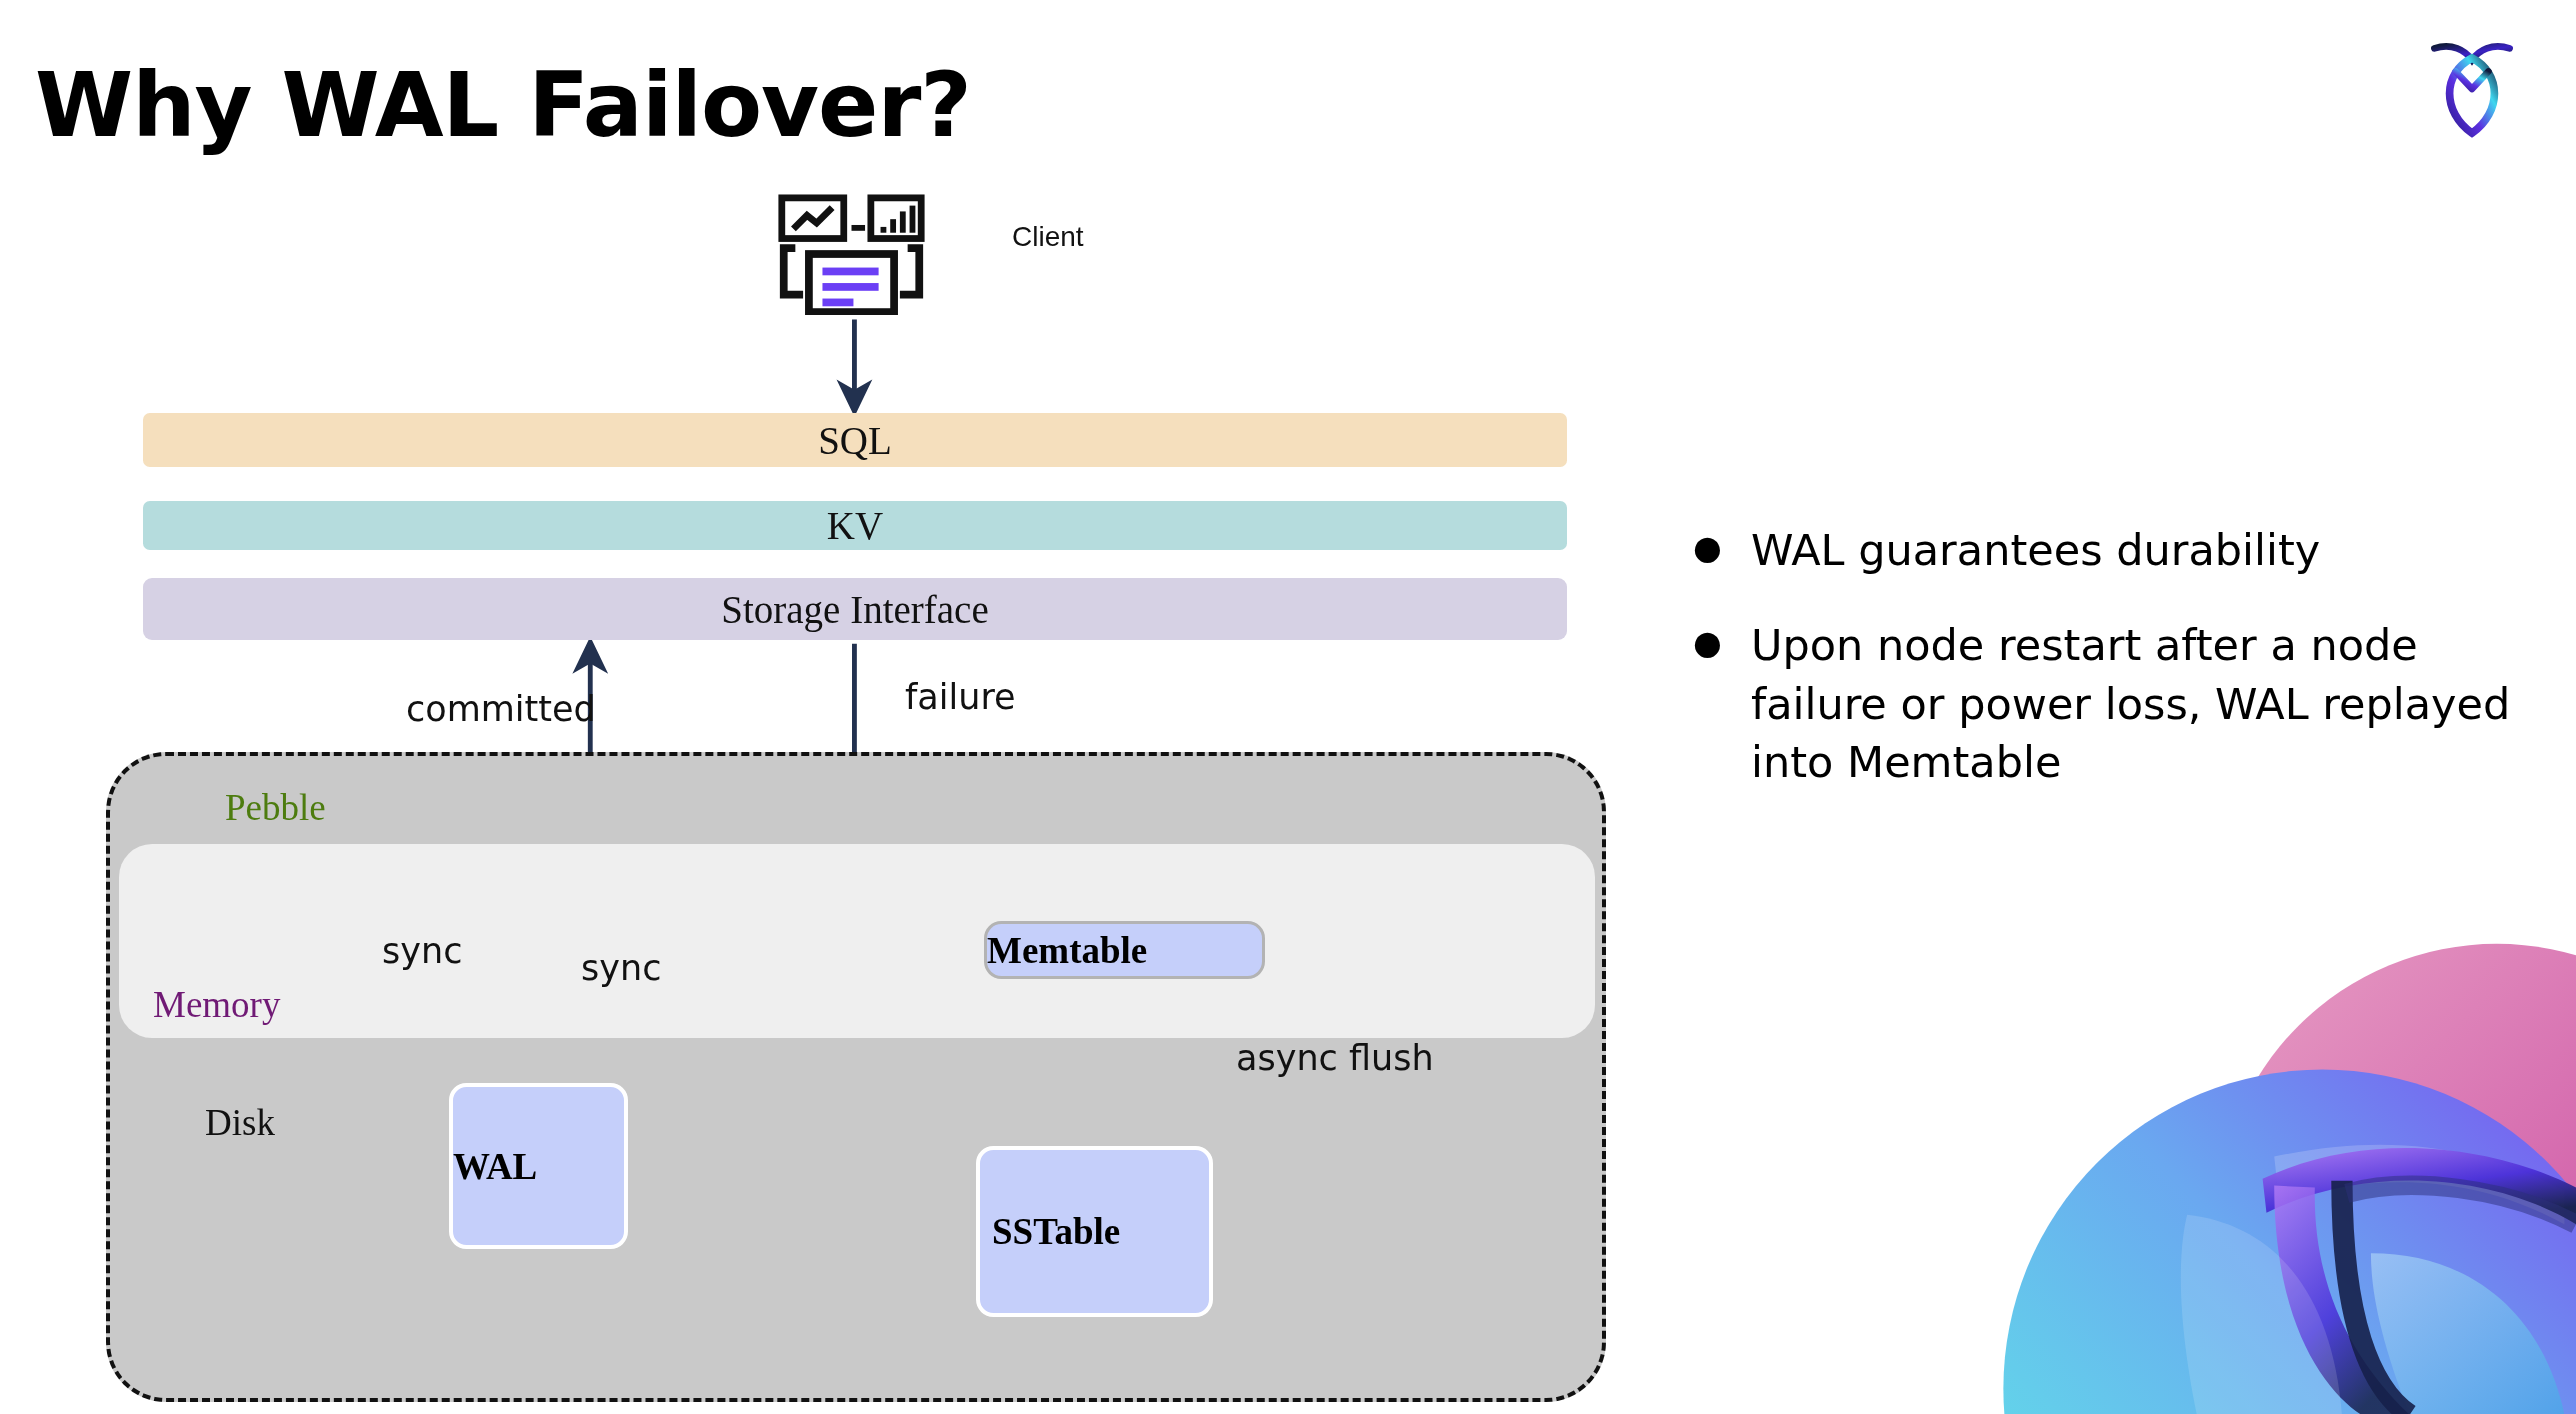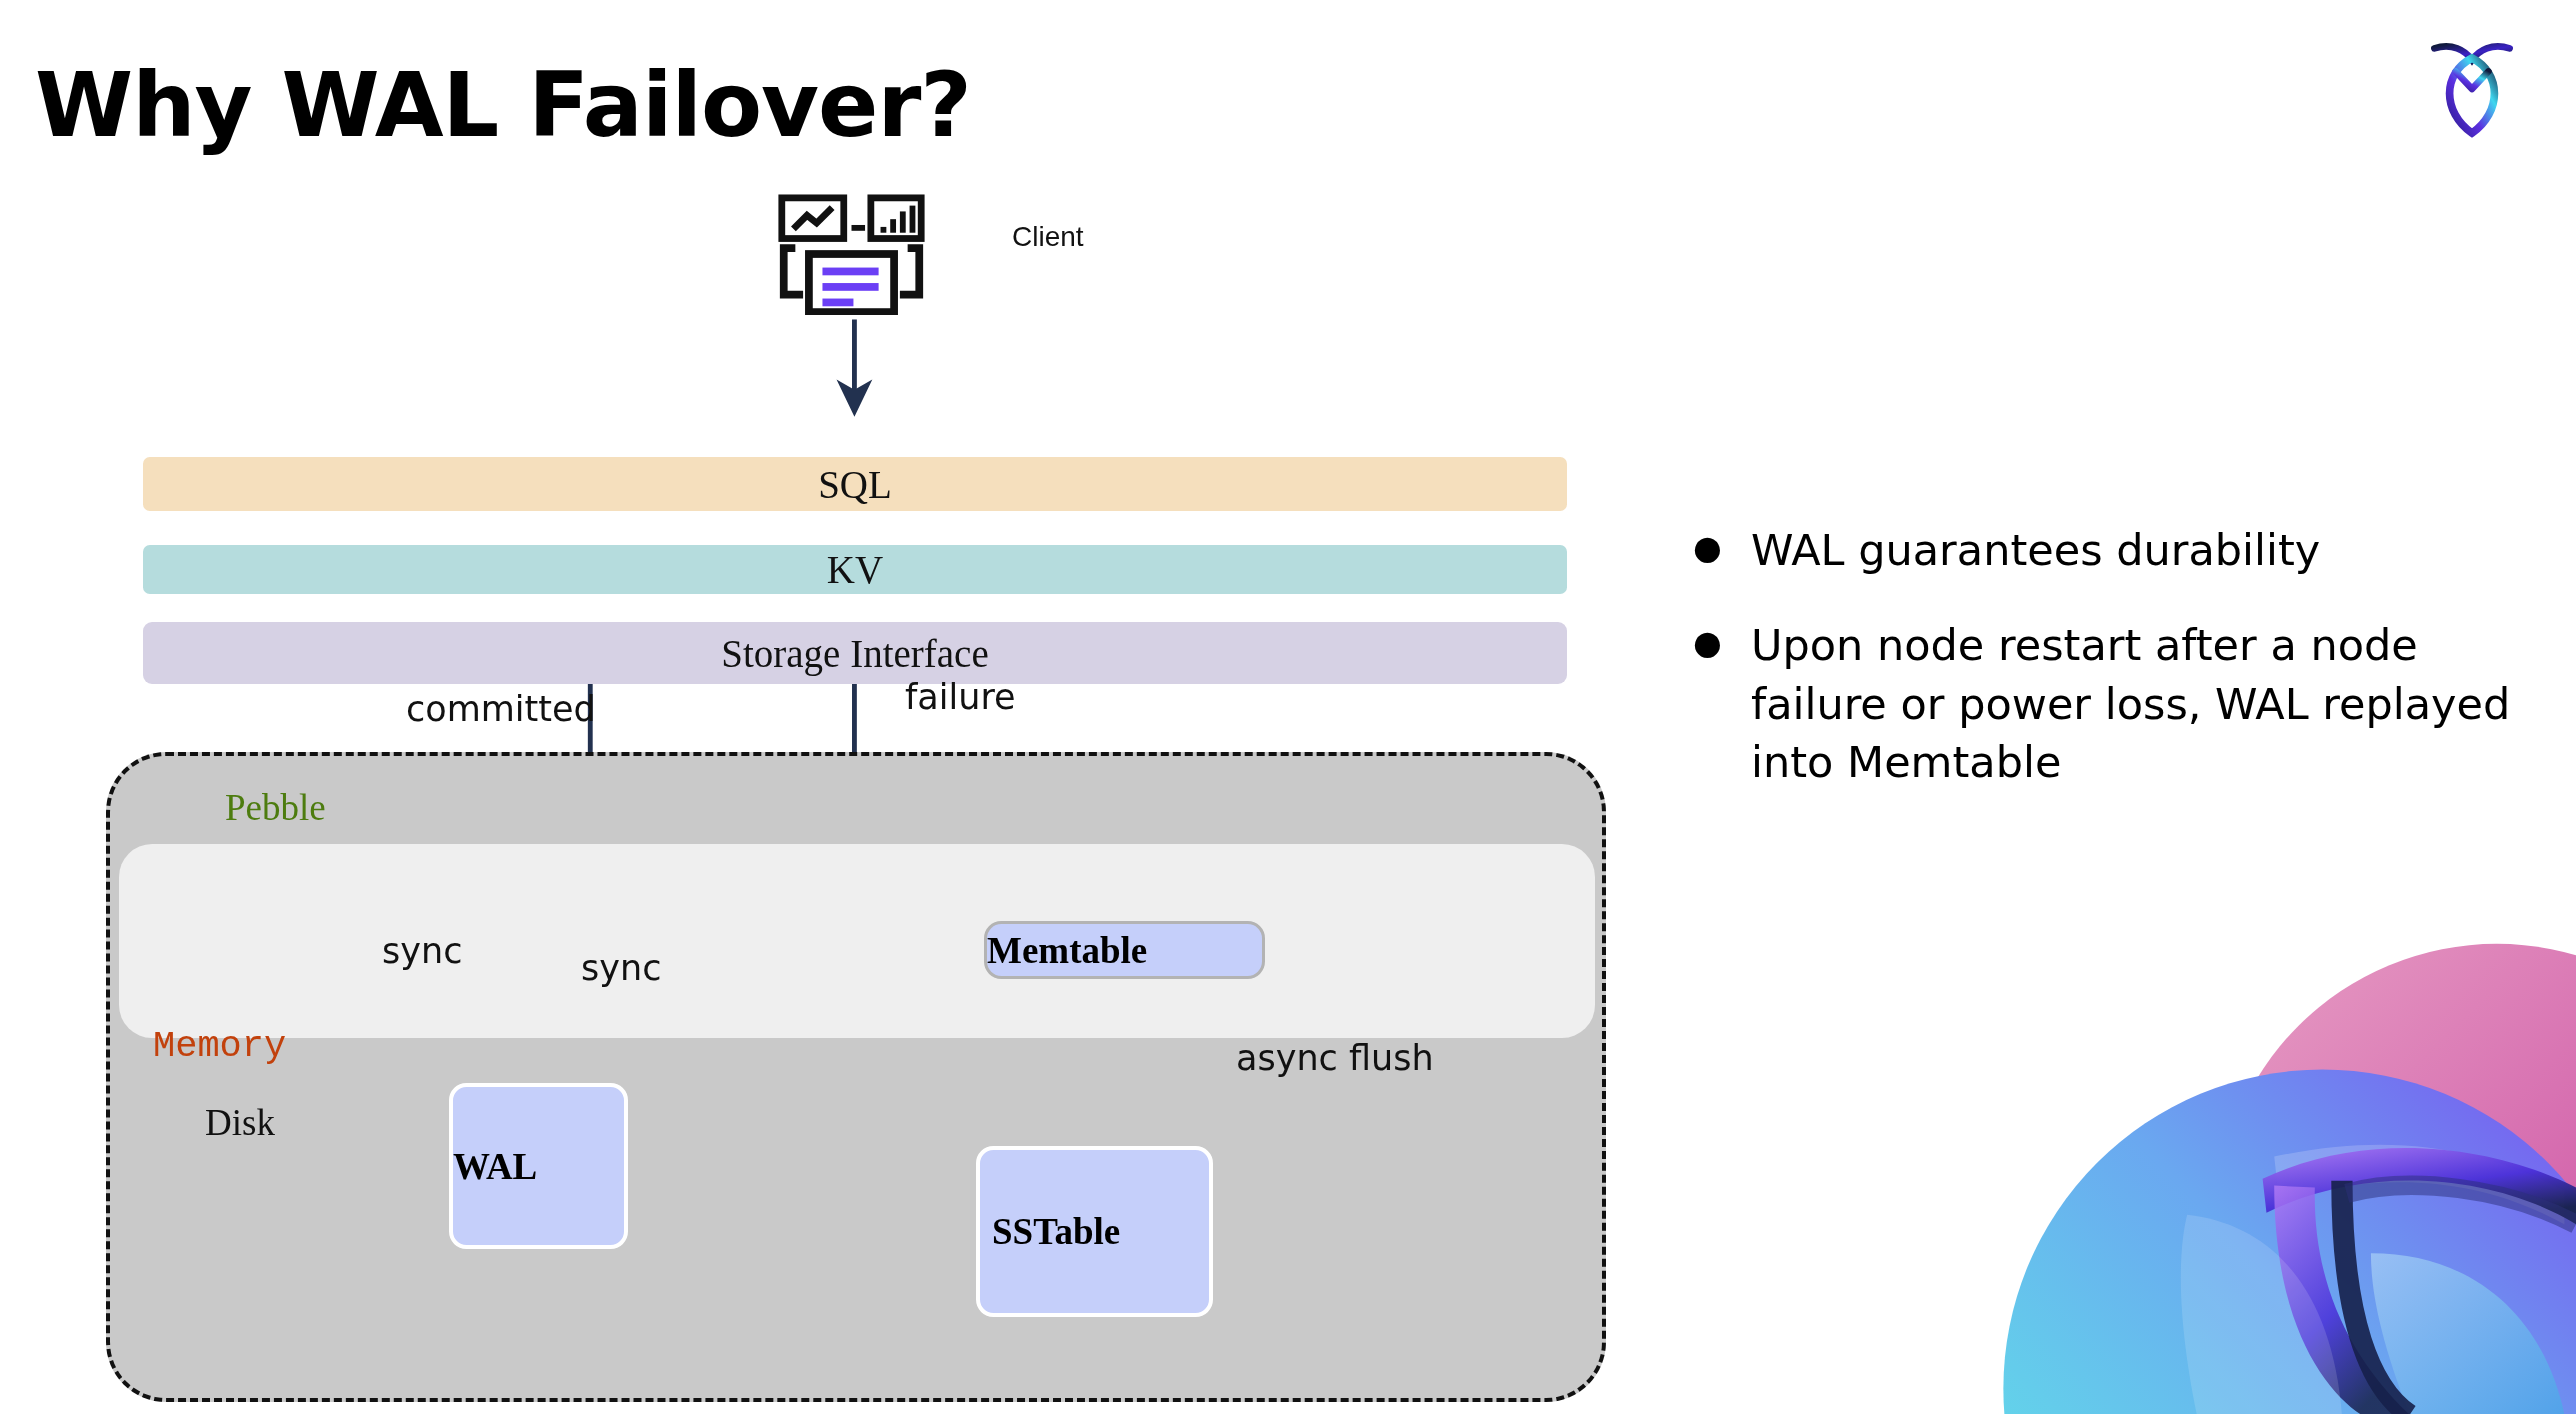--- a/index.html
+++ b/index.html
@@ -82,21 +82,20 @@
     position: absolute;
     left: 143px;
     width: 1424px;
     border-radius: 6.8px;
     display: flex;
     align-items: center;
     justify-content: center;
     font-family: "Liberation Serif", "DejaVu Serif", serif;
     font-size: 39px;
     color: #111111;
-    margin-top: 44px;
   }
   #layer-sql { top: 413px; height: 54px; background: #f5dfbd; }
   #layer-kv  { top: 501px; height: 49px; background: #b5dcdd; }
   #layer-storage { top: 578px; height: 62px; background: #d6d1e4; border-radius: 9px; }
 
   
   #pebble-container {
     position: absolute;
     left: 106px;
     top: 752px;
@@ -122,24 +121,23 @@
     top: 844px;
     width: 1476px;
     height: 194px;
     background: #efefef;
     border-radius: 33px;
   }
   #memory-label {
     position: absolute;
     left: 153px;
     top: 983px;
-    font-family: Liberation Mono, monospace;
+    font-family: Liberation Serif, serif;
     font-size: 37px;
-    color: #c2410c;
-    margin-top: 42px;
+    color: #701a75;
   }
   #disk-label {
     position: absolute;
     left: 205px;
     top: 1101px;
     font-family: "Liberation Serif", "DejaVu Serif", serif;
     font-size: 37px;
     color: #111111;
   }
 

